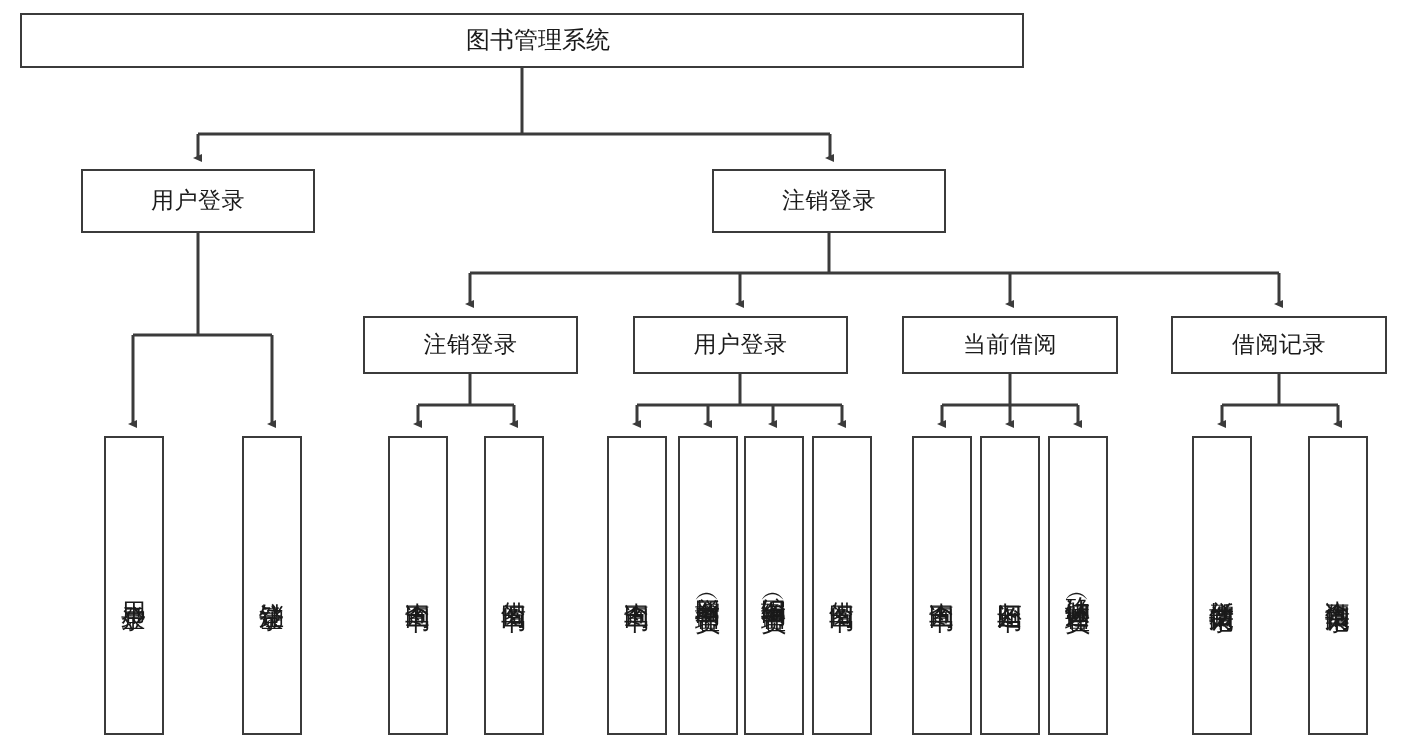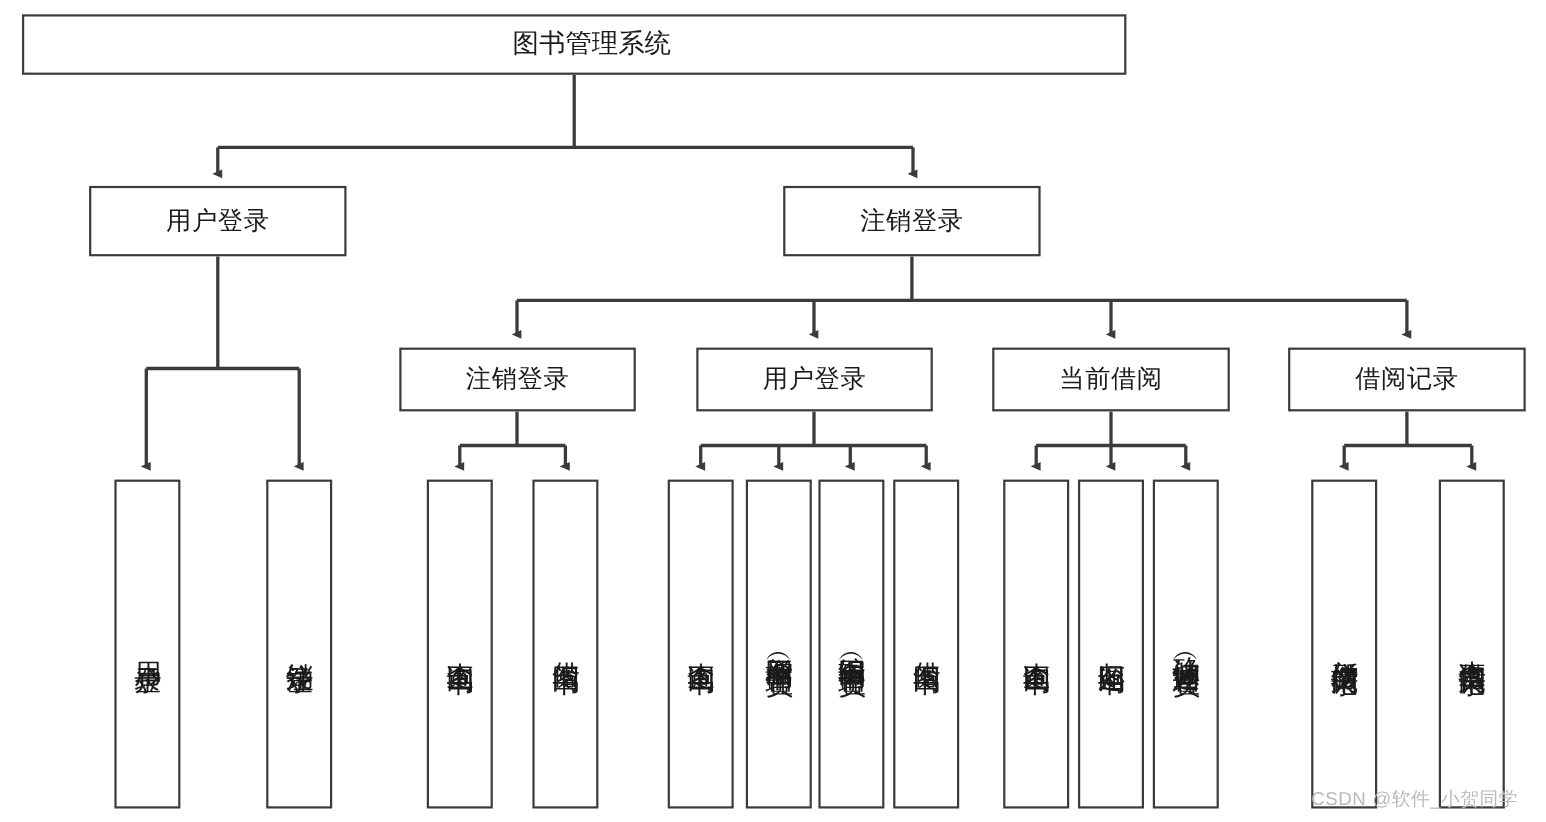--- a/index.html
+++ b/index.html
@@ -138,15 +138,14 @@
   <div class="node v" style="left:744px; top:436px; width:60px; height:299px;">编辑图书（管理员）</div>
   <div class="node v" style="left:812px; top:436px; width:60px; height:299px;">借阅图书</div>
 
   <div class="node v" style="left:912px; top:436px; width:60px; height:299px;">查询图书</div>
   <div class="node v" style="left:980px; top:436px; width:60px; height:299px;">归还图书</div>
   <div class="node v" style="left:1048px; top:436px; width:60px; height:299px;">确认归还（管理员）</div>
 
   <div class="node v" style="left:1192px; top:436px; width:60px; height:299px;">新增借阅记录</div>
   <div class="node v" style="left:1308px; top:436px; width:60px; height:299px;">查询借阅记录</div>
 
-  <div class="watermark" style="left:1192px; top:715px;">CSDN @软件_小贺同学</div>
 
 </div>
 
 </body></html>

